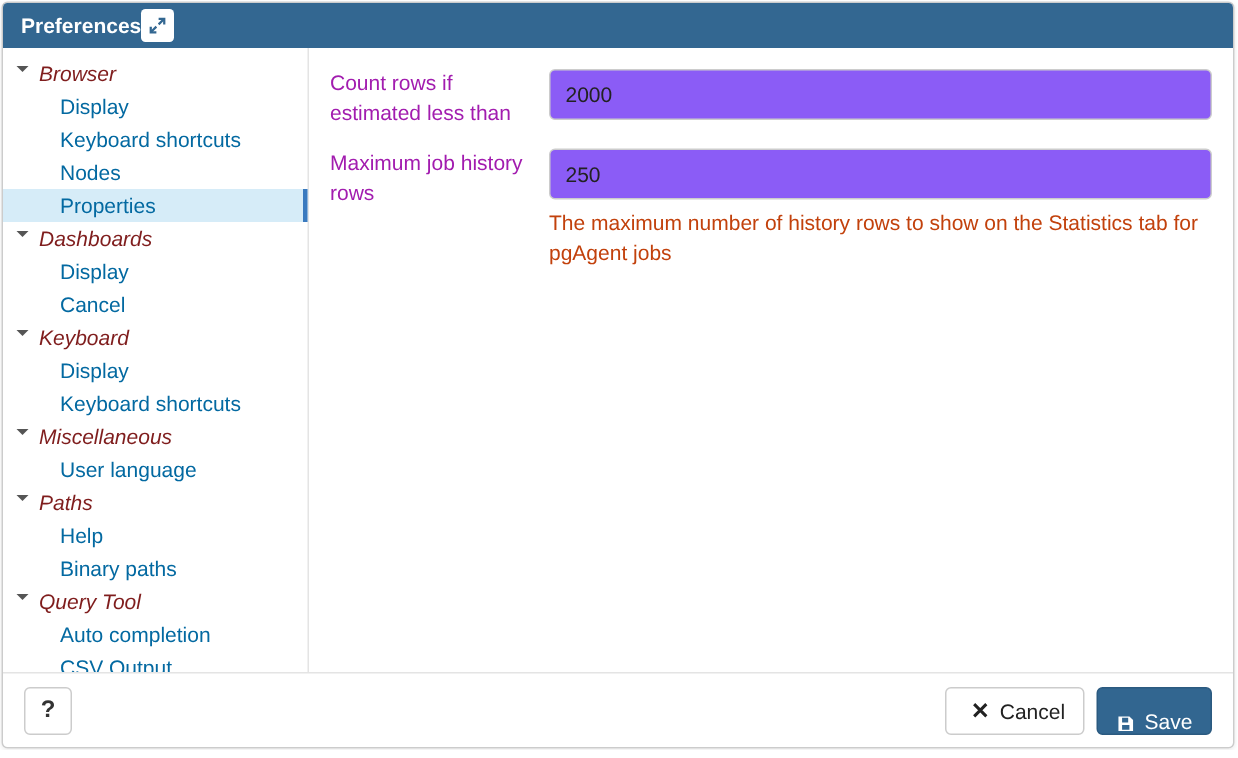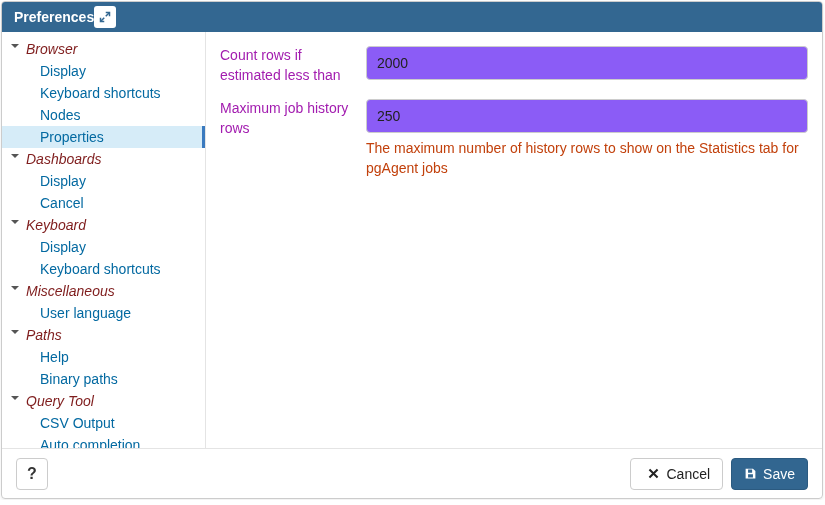--- a/index.html
+++ b/index.html
@@ -24,21 +24,21 @@
     .form-row { display:flex; align-items:flex-start; margin-bottom:14px; }
     .form-label { width:146px; padding-right:10px; line-height:1.4; color:#a21caf; }
     .form-field { flex:1; }
     .form-field input[type="text"] { width:100%; height:34px; padding:0 10px; border:1px solid #ccc; border-radius:4px; font-size:14px; color:#222; background:#8b5cf6; }
     .help-text { color:#c2410c; font-size:14px; margin-top:6px; line-height:1.4; }
     .footer { height:50px; border-top:1px solid #e4e4e4; display:flex; align-items:center; justify-content:space-between; padding:0 14px; }
     .help-btn { width:32px; height:32px; border:1px solid #ccc; border-radius:4px; background:#fff; cursor:pointer; display:flex; align-items:center; justify-content:center; font-size:16px; font-weight:700; color:#333; }
     .footer-right { display:flex; gap:8px; }
     .btn { height:32px; padding:0 12px; border-radius:4px; font-size:14px; cursor:pointer; display:inline-flex; align-items:center; gap:6px; }
     .btn-cancel { background:#fff; border:1px solid #ccc; color:#222;padding-left:16px; }
-    .btn-save { background:#326690; border:1px solid #2b5a80; color:#fff; }
+    .btn-save { background:#326690; border:1px solid #2b5a80; color:#fff;align-items:flex-end; }
     .btn svg { width:13px; height:13px; }
   </style>
 </head>
 <body>
 
 <div class="dialog">
   <div class="titlebar">
     <span>Preferences</span>
     <div class="title-right">
       <span class="expand-btn">
@@ -105,22 +105,22 @@
           <div class="tree-item">Help</div>
           <div class="tree-item">Binary paths</div>
           <div class="tree-cat">
             <span class="chev">
               <svg viewBox="0 0 10 10" fill="currentColor">
                 <path d="M1 3l4 4 4-4z"></path>
               </svg>
             </span>
             <span>Query Tool</span>
           </div>
+          <div class="tree-item">Auto completion</div>
           <div class="tree-item">CSV Output</div>
-          <div class="tree-item">Auto completion</div>
         </div>
     </div>
 
     <div class="content">
       <div class="form-row">
         <div class="form-label">Count rows if estimated less than</div>
         <div class="form-field">
           <input type="text" value="2000" style="">
         </div>
       </div>

